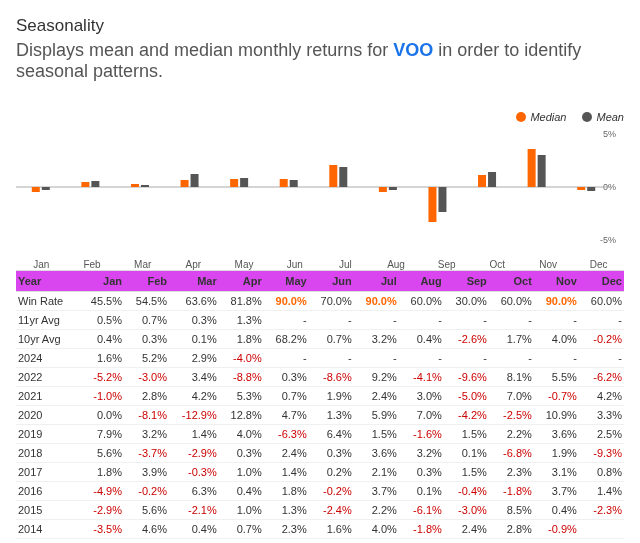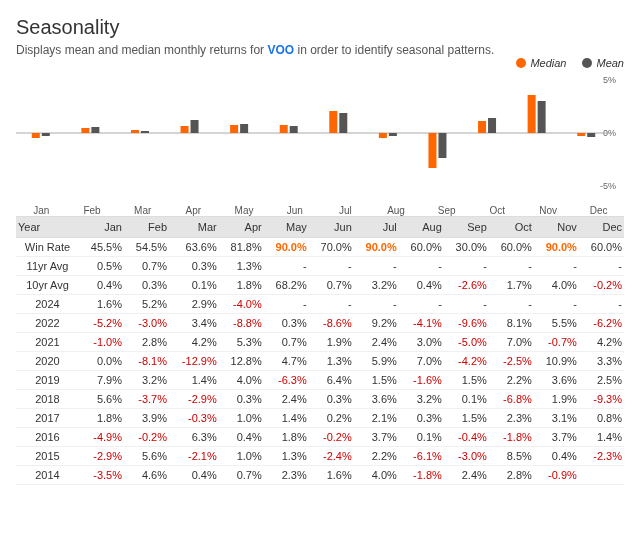--- a/index.html
+++ b/index.html
@@ -1,33 +1,33 @@
 <!DOCTYPE html>
 <html><head>
   <meta charset="utf-8">
   <style>
     * { box-sizing: border-box; margin: 0; padding: 0; }
     body { font-family: Arial, sans-serif; font-size: 12px; color: #333; background: #fff; width: 640px; padding: 16px; }
-    h1 { font-size: 20px; font-weight: 400; margin-bottom: 4px; }
-    .subtitle { font-size: 12px; color: #555; margin-bottom: 0; }
+    h1 { font-size: 17px; font-weight: 400; margin-bottom: 4px; }
+    .subtitle { font-size: 18px; color: #555; margin-bottom: 29px; }
     .subtitle strong { color: #1a73e8; font-weight: 600; }
     .chart-legend { display: flex; justify-content: flex-end; gap: 16px; margin-bottom: 4px; font-size: 11px; align-items: center; }
     .legend-item { display: flex; align-items: center; gap: 4px; font-style: italic; }
     .legend-dot { width: 10px; height: 10px; border-radius: 50%; }
     .legend-dot.median { background: #FF6600; }
     .legend-dot.mean { background: #555; }
     .chart-wrapper { position: relative; width: 100%; height: 130px; }
     .x-axis { display: flex; width: 100%; }
     .x-label { flex: 1; text-align: center; font-size: 10px; color: #555; padding-top: 2px; }
     .table-container { width: 100%; overflow: hidden; }
     table { width: 100%; border-collapse: collapse; font-size: 11px; }
-    th { background: #e5e5e5; border-bottom: 1px solid #ddd; border-top: 1px solid #ddd; padding: 4px 2px; text-align: right; font-weight: 400; color: #333; }
+    th { background: #d946ef; border-bottom: 1px solid #ddd; border-top: 1px solid #ddd; padding: 4px 2px; text-align: right; font-weight: 700; color: #333; }
     th:first-child { text-align: left; }
     td { padding: 3px 2px; text-align: right; border-bottom: 1px solid #f0f0f0; }
-    td:first-child { text-align: center; color: #333; font-weight: 500; }
+    td:first-child { text-align: left; color: #333; font-weight: 500; }
     .negative { color: #cc0000; text-align: right; }
   </style>
 </head>
 <body>
 
 <h1>Seasonality</h1>
 <p class="subtitle">
   <span>Displays mean and median monthly returns for </span><strong>VOO</strong><span> in order to identify seasonal patterns.</span>
 </p>
 

